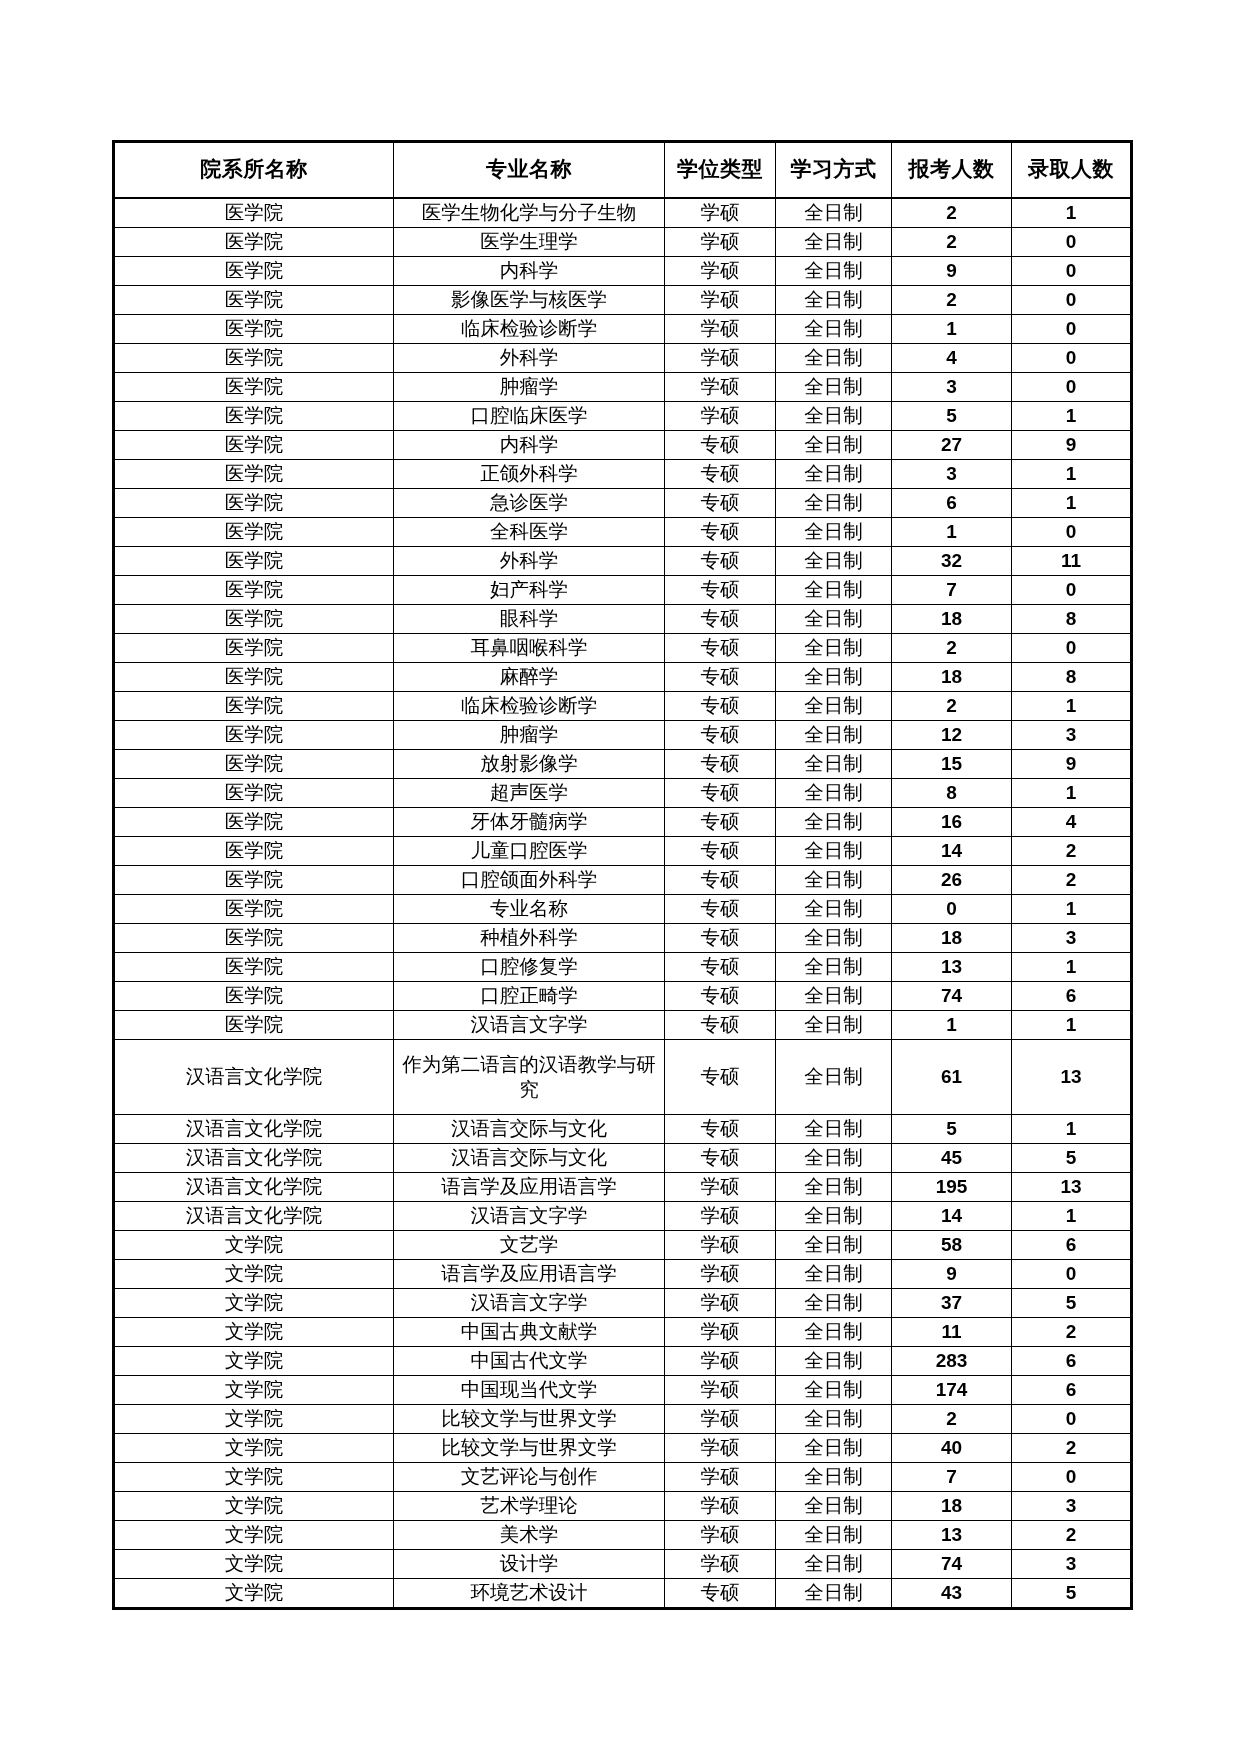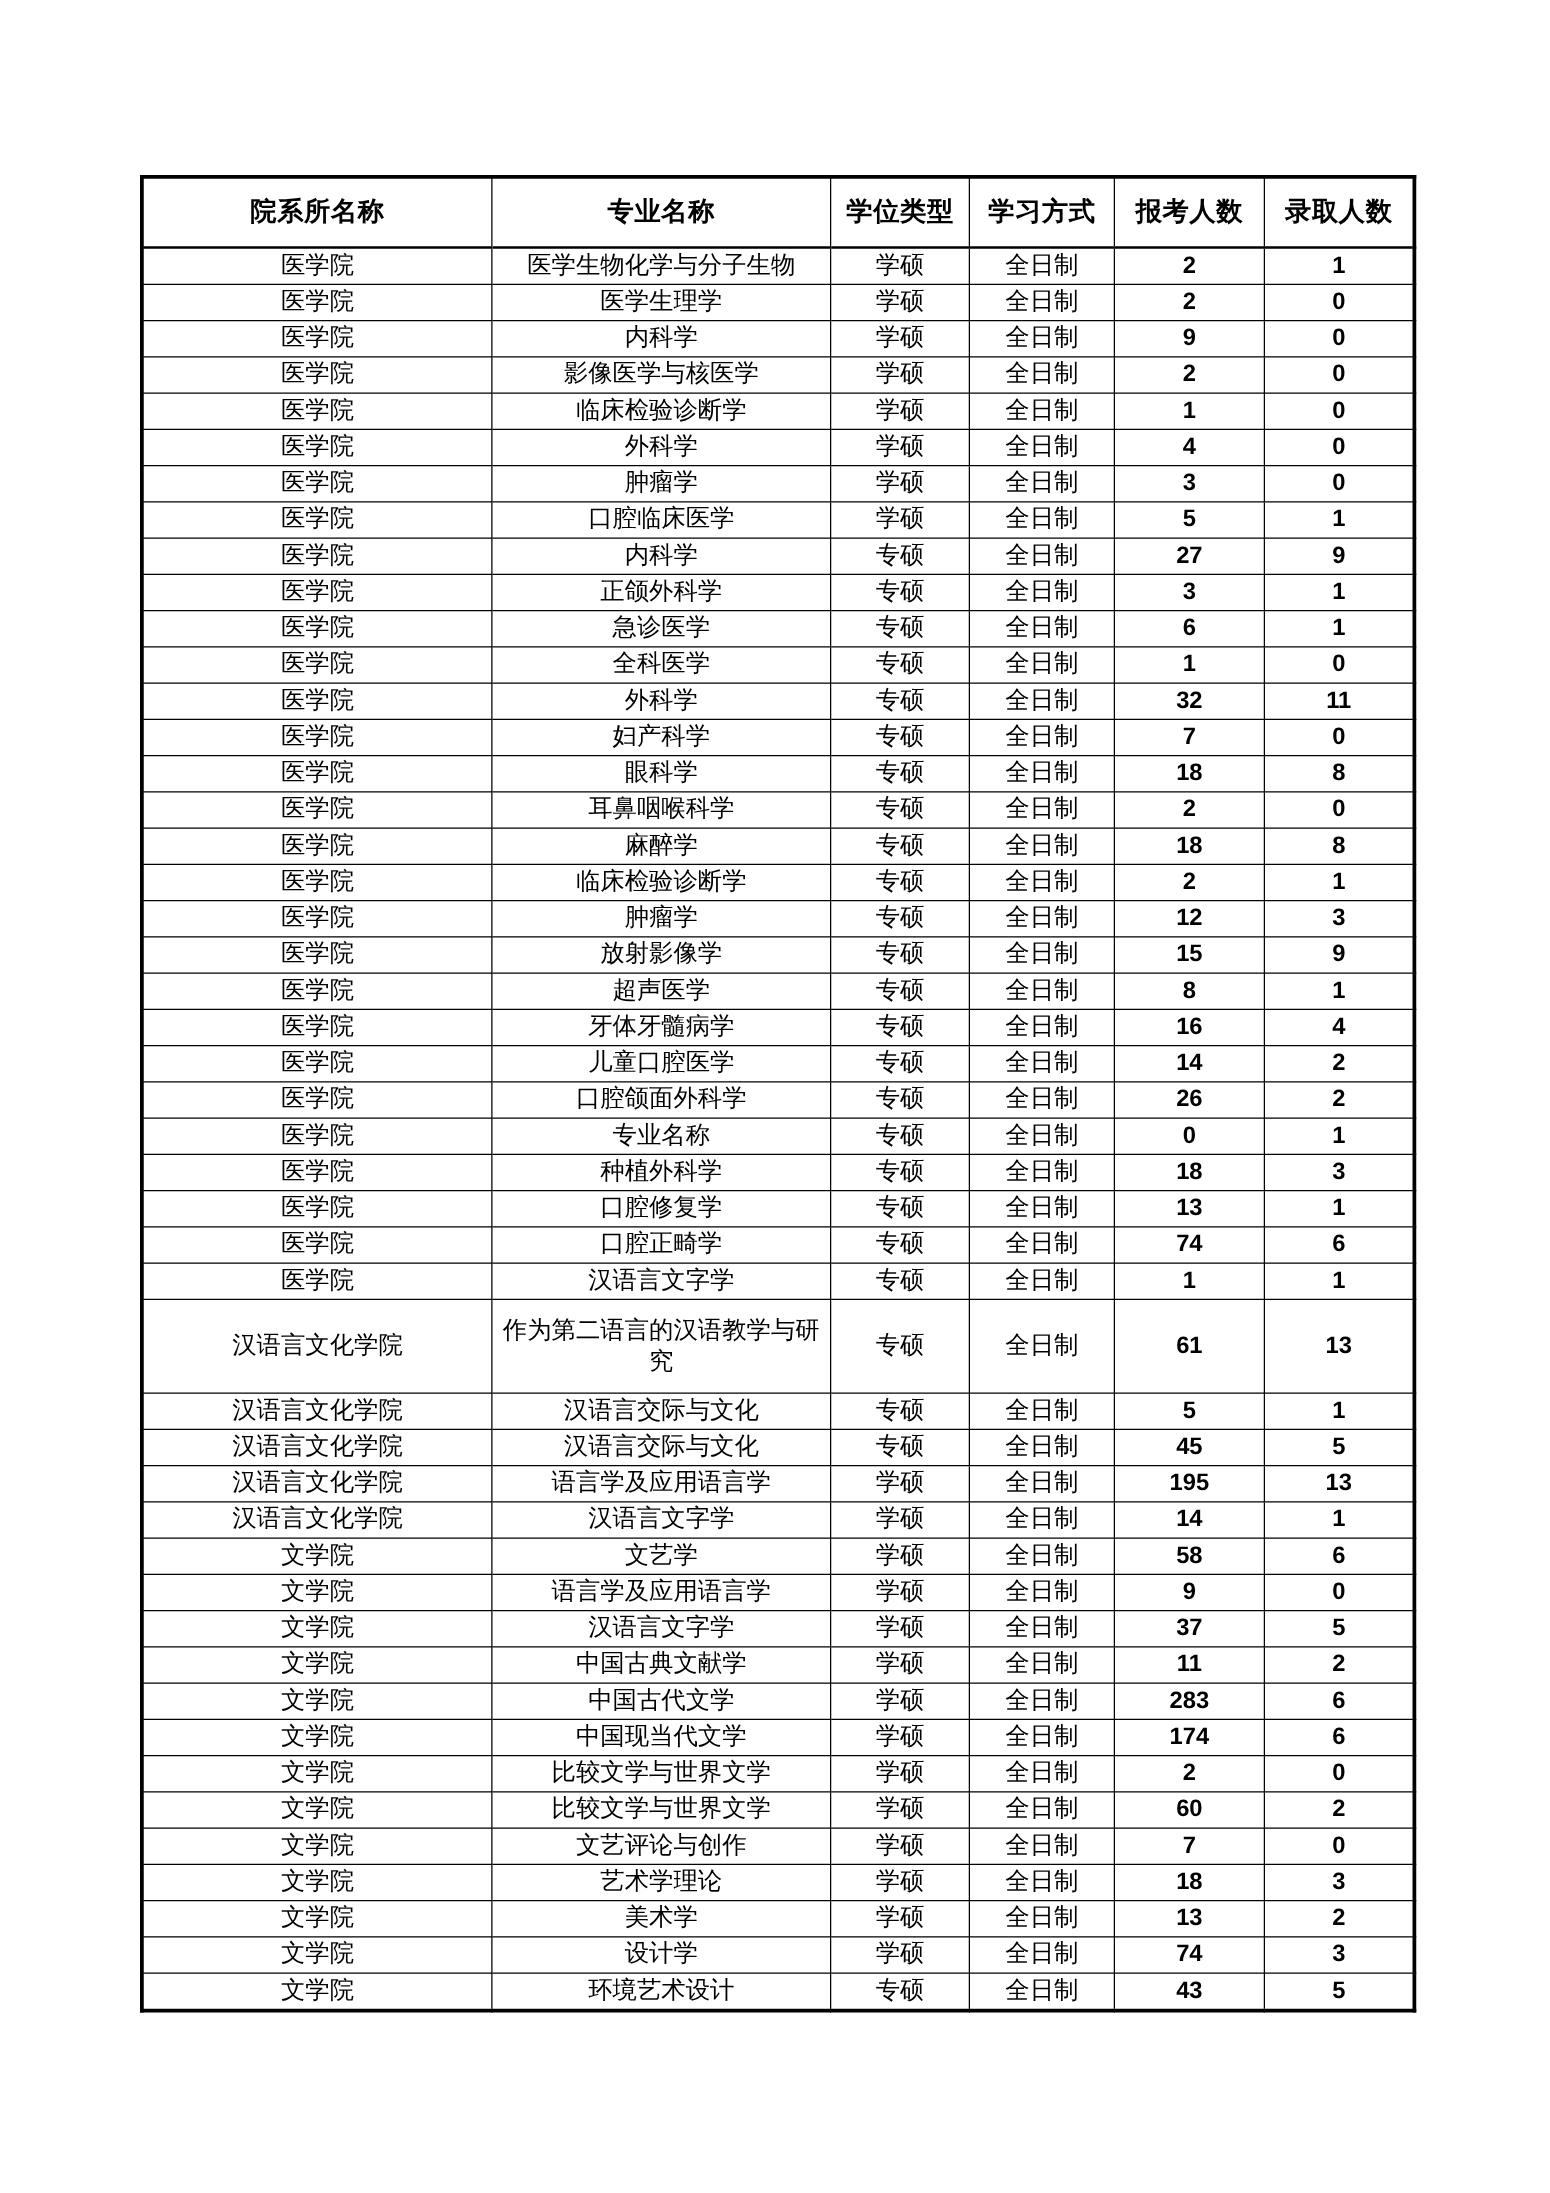--- a/index.html
+++ b/index.html
@@ -423,21 +423,21 @@
             <td>学硕</td>
             <td>全日制</td>
             <td class="num">2</td>
             <td class="num">0</td>
           </tr>
           <tr>
             <td>文学院</td>
             <td>比较文学与世界文学</td>
             <td>学硕</td>
             <td>全日制</td>
-            <td class="num">60</td>
+            <td class="num">40</td>
             <td class="num">2</td>
           </tr>
           <tr>
             <td>文学院</td>
             <td>文艺评论与创作</td>
             <td>学硕</td>
             <td>全日制</td>
             <td class="num">7</td>
             <td class="num">0</td>
           </tr>

